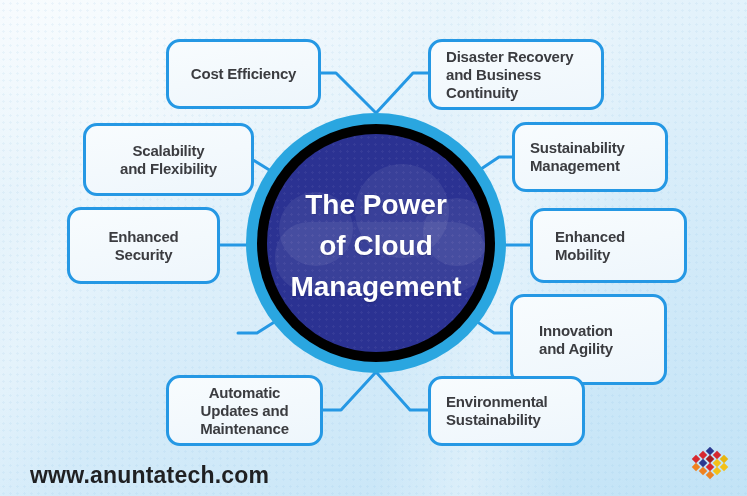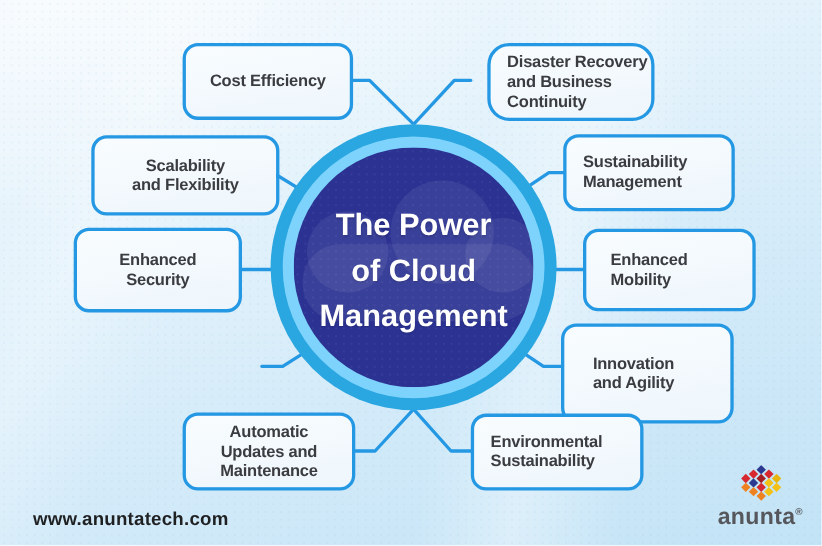--- a/index.html
+++ b/index.html
@@ -56,21 +56,21 @@
 
   .hub {
     position: absolute; left: 246px; top: 113px; z-index: 3;
     width: 260px; height: 260px; border-radius: 50%;
     background: #2aa6e0;
     box-shadow: 0 0 0 0 rgba(0,0,0,0);
   }
   .hub-ring {
     position: absolute; left: 11px; top: 11px;
     width: 238px; height: 238px; border-radius: 50%;
-    background: #7dd3fc;
+    background: #000000;
     text-decoration: underline;
   }
   .hub-inner {
     position: absolute; left: 21px; top: 21px;
     width: 218px; height: 218px; border-radius: 50%;
     background: #2b3292;
     background-image: radial-gradient(rgba(255,255,255,0.05) 1px, transparent 1.2px);
     background-size: 7px 7px;
     overflow: hidden;
     display: flex; align-items: center; justify-content: center;
@@ -84,21 +84,21 @@
     position: relative; z-index: 1;
     color: #ffffff; font-weight: bold;
     font-size: 28px; line-height: 41px;
     text-align: center; white-space: pre-line;
     text-shadow: 0 1px 2px rgba(0,0,20,0.18);
     margin-top: 4px;
   }
 
   .website {
     position: absolute; left: 30px; top: 462px; z-index: 2;
-    font-weight: bold; font-size: 17px; color: #1f2022; letter-spacing: 0.2px;
+    font-weight: bold; font-size: 23px; color: #1f2022; letter-spacing: 0.2px;
   }
 
   .brand { position: absolute; right: 17px; bottom: 14px; z-index: 2; text-align: center; }
   .brand-icon { display: block; margin: 0 auto 1px auto; }
   .brand-word { font-weight: bold; font-size: 21px; color: #56575c; letter-spacing: 0.3px; }
   .brand-word sup { font-size: 9px; vertical-align: super; }
 </style>
 </head>
 <body>
 
@@ -118,21 +118,21 @@
     <polyline points="512,157 499,157 481,169"></polyline>
     <line x1="530" y1="245" x2="502" y2="245"></line>
     <polyline points="510,333 494,333 476,321"></polyline>
     <polyline points="428,410 410,410 377,373"></polyline>
   </svg>
 
   <div class="node center-text" style="left:166px; top:39px;  width:155px; height:70px;">
     <span style="width:100%">Cost Efficiency</span>
   </div>
 
-  <div class="node left-text" style="left:443px; top:39px;  width:152px; height:71px;border-radius:20px;">
+  <div class="node left-text" style="left:428px; top:39px;  width:176px; height:71px;">
     <span>Disaster Recovery
 and Business
 Continuity</span>
   </div>
 
   <div class="node center-text" style="left:83px;  top:123px; width:171px; height:73px;">
     <span style="width:100%">Scalability
 and Flexibility</span>
   </div>
 
@@ -196,16 +196,15 @@
         <rect x="-3" y="-3" width="6" height="6" fill="#2b3990" transform="translate(13,15) rotate(45)"></rect>
         <rect x="-3" y="-3" width="6" height="6" fill="#f3c117" transform="translate(27,15) rotate(45)"></rect>
         <rect x="-3" y="-3" width="6" height="6" fill="#ef8220" transform="translate(6,19)  rotate(45)"></rect>
         <rect x="-3" y="-3" width="6" height="6" fill="#d7282f" transform="translate(20,19) rotate(45)"></rect>
         <rect x="-3" y="-3" width="6" height="6" fill="#f3c117" transform="translate(34,19) rotate(45)"></rect>
         <rect x="-3" y="-3" width="6" height="6" fill="#ef8220" transform="translate(13,23) rotate(45)"></rect>
         <rect x="-3" y="-3" width="6" height="6" fill="#f3c117" transform="translate(27,23) rotate(45)"></rect>
         <rect x="-3" y="-3" width="6" height="6" fill="#ef8220" transform="translate(20,27) rotate(45)"></rect>
       </g>
     </svg>
-    <div class="brand-word"><span>anunta</span><sup>®</sup></div>
   </div>
 
 </div>
 
 </body></html>

